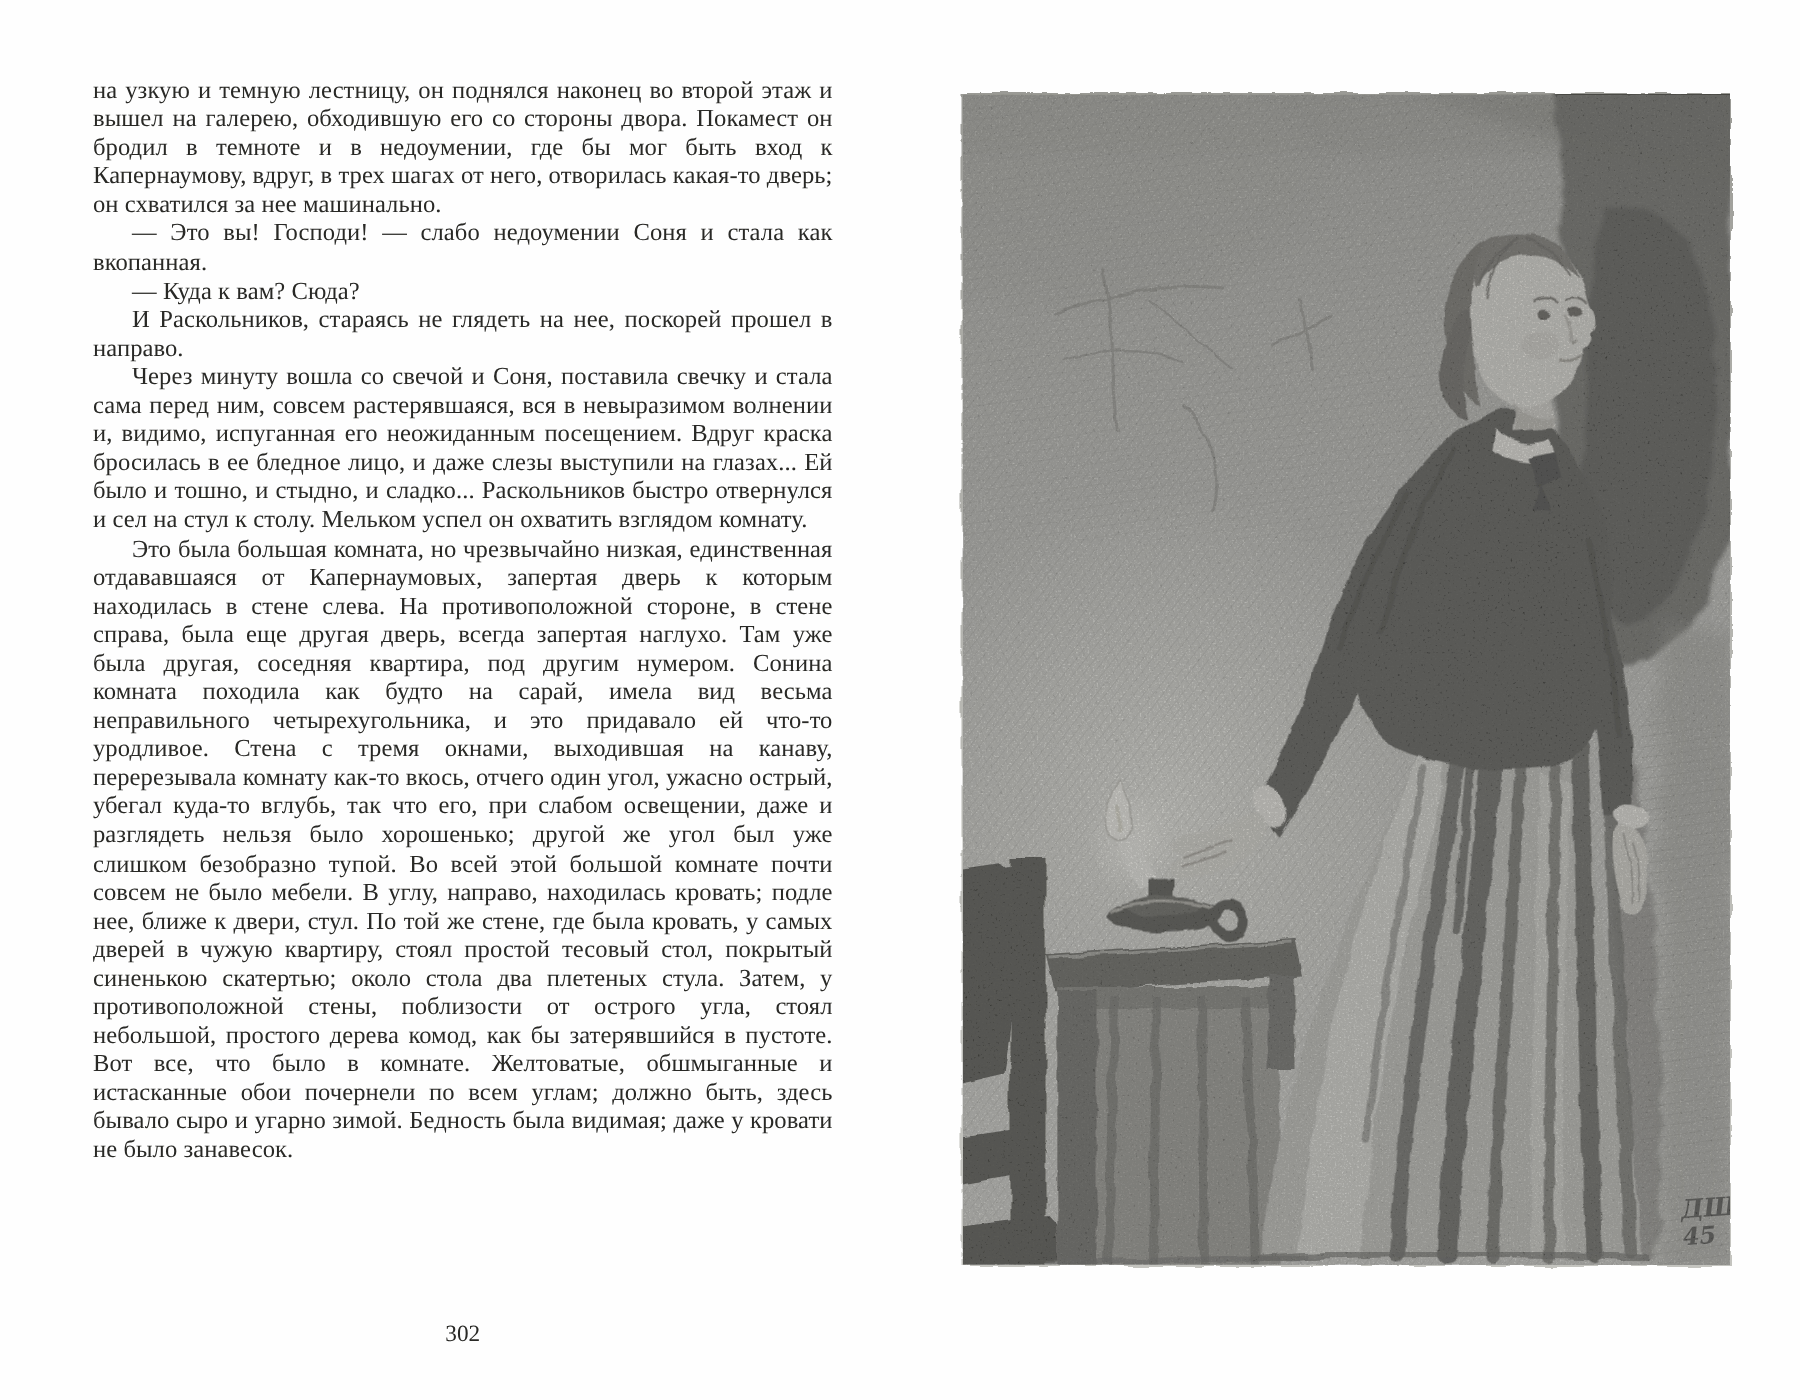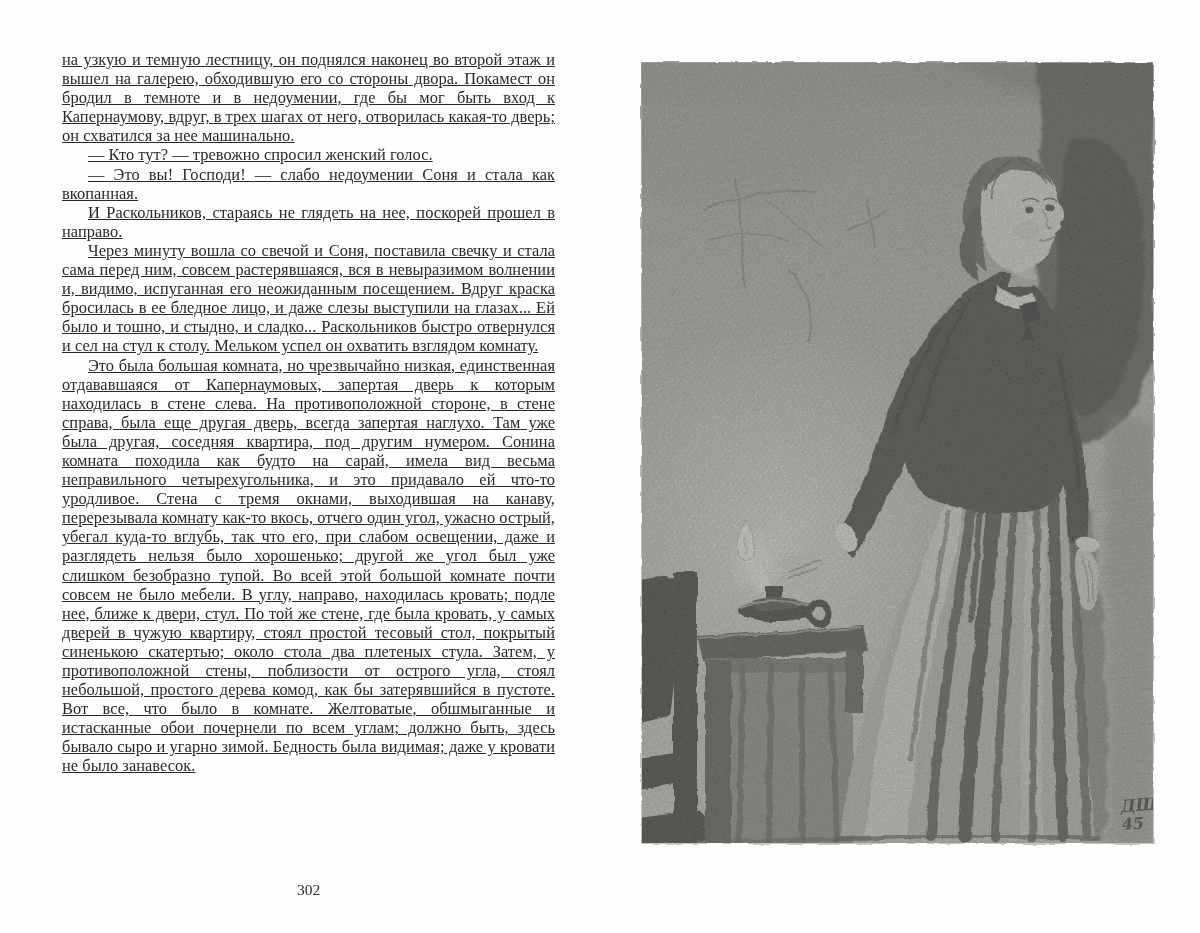--- a/index.html
+++ b/index.html
@@ -3,40 +3,40 @@
 <meta charset="utf-8">
 <style>
   html,body{margin:0;padding:0;}
   body{width:1200px;height:933px;background:#fefefe;overflow:hidden;
        font-family:"Liberation Serif", serif;}
   .spread{position:relative;width:1200px;height:933px;background:#fefefe;}
 
   
   .text-block{position:absolute;left:62px;top:50px;width:493px;color:#292926;}
   .text-block p{margin:0;font-size:16.4px;line-height:19.1px;text-align:justify;
-                text-indent:26px;letter-spacing:.05px;text-decoration:underline;}
+                text-indent:26px;letter-spacing:.05px;}
   .text-block p.no-indent{text-indent:0;}
   .page-number{position:absolute;left:62px;top:881px;width:493px;text-align:center;
                font-size:15.5px;font-weight:normal;color:#292926;}
 
   
   .illustration{position:absolute;left:639px;top:60px;width:517px;height:786px;}
   .illustration svg{display:block;width:100%;height:100%;}
   .sig{font-family:"DejaVu Serif",serif;font-style:italic;font-weight:bold;}
 </style>
 </head>
 <body>
 
 <div class="spread">
 
   <div>
     <div class="text-block">
         <p class="no-indent">на узкую и темную лестницу, он поднялся наконец во второй этаж и вышел на галерею, обходившую его со стороны двора. Покамест он бродил в темноте и в недоумении, где бы мог быть вход к Капернаумову, вдруг, в трех шагах от него, отворилась какая-то дверь; он схватился за нее машинально.</p>
-        <p>— Кто тут? — тревожно спросил женский голос.</p>
         <p>— Это вы! Господи! — слабо недоумении Соня и стала как вкопанная.</p>
+        <p>— Куда к вам? Сюда?</p>
         <p>И Раскольников, стараясь не глядеть на нее, поскорей прошел в направо.</p>
         <p>Через минуту вошла со свечой и Соня, поставила свечку и стала сама перед ним, совсем растерявшаяся, вся в невыразимом волнении и, видимо, испуганная его неожиданным посещением. Вдруг краска бросилась в ее бледное лицо, и даже слезы выступили на глазах... Ей было и тошно, и стыдно, и сладко... Раскольников быстро отвернулся и сел на стул к столу. Мельком успел он охватить взглядом комнату.</p>
         <p>Это была большая комната, но чрезвычайно низкая, единственная отдававшаяся от Капернаумовых, запертая дверь к которым находилась в стене слева. На противоположной стороне, в стене справа, была еще другая дверь, всегда запертая наглухо. Там уже была другая, соседняя квартира, под другим нумером. Сонина комната походила как будто на сарай, имела вид весьма неправильного четырехугольника, и это придавало ей что-то уродливое. Стена с тремя окнами, выходившая на канаву, перерезывала комнату как-то вкось, отчего один угол, ужасно острый, убегал куда-то вглубь, так что его, при слабом освещении, даже и разглядеть нельзя было хорошенько; другой же угол был уже слишком безобразно тупой. Во всей этой большой комнате почти совсем не было мебели. В углу, направо, находилась кровать; подле нее, ближе к двери, стул. По той же стене, где была кровать, у самых дверей в чужую квартиру, стоял простой тесовый стол, покрытый синенькою скатертью; около стола два плетеных стула. Затем, у противоположной стены, поблизости от острого угла, стоял небольшой, простого дерева комод, как бы затерявшийся в пустоте. Вот все, что было в комнате. Желтоватые, обшмыганные и истасканные обои почернели по всем углам; должно быть, здесь бывало сыро и угарно зимой. Бедность была видимая; даже у кровати не было занавесок.</p>
       </div>
     <div class="page-number">302</div>
   </div>
 
   <div>
     <div class="illustration">
       <svg viewBox="0 0 517 786" xmlns="http://www.w3.org/2000/svg">

